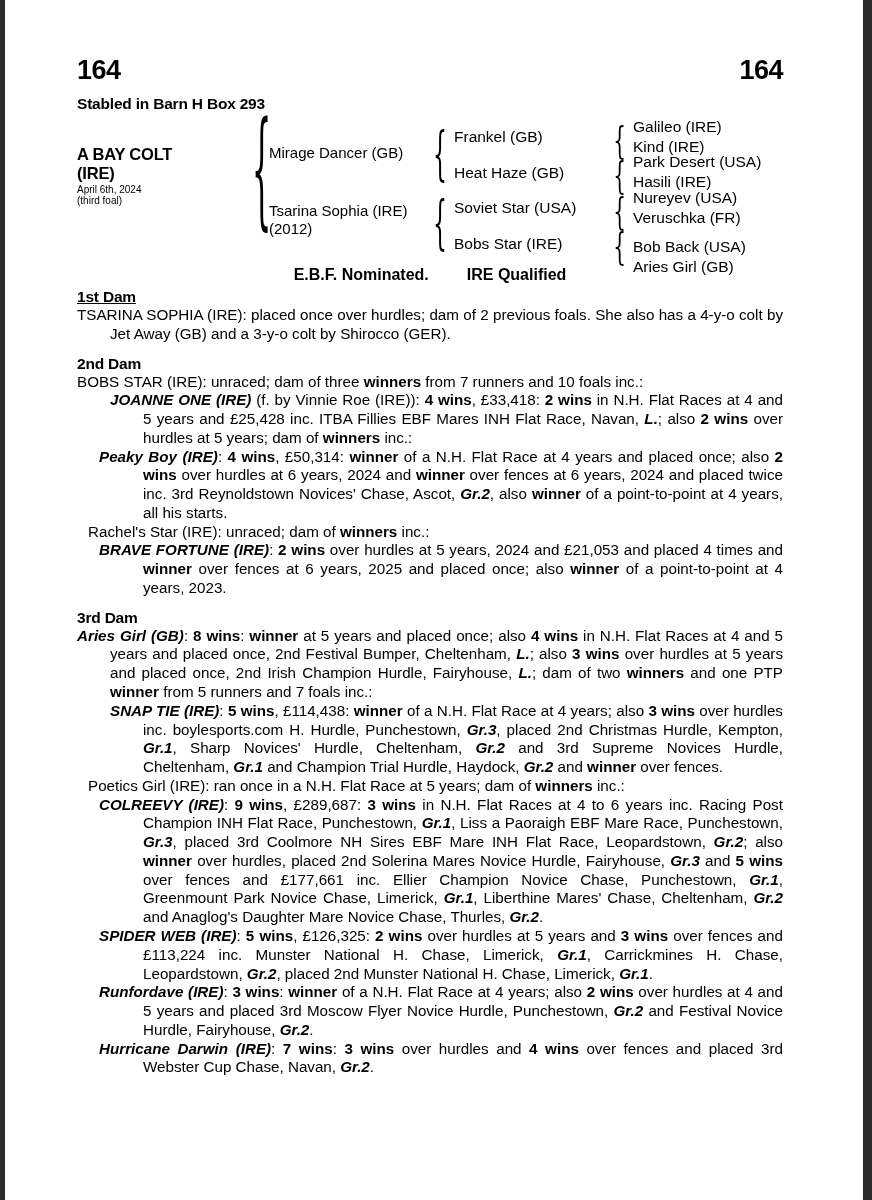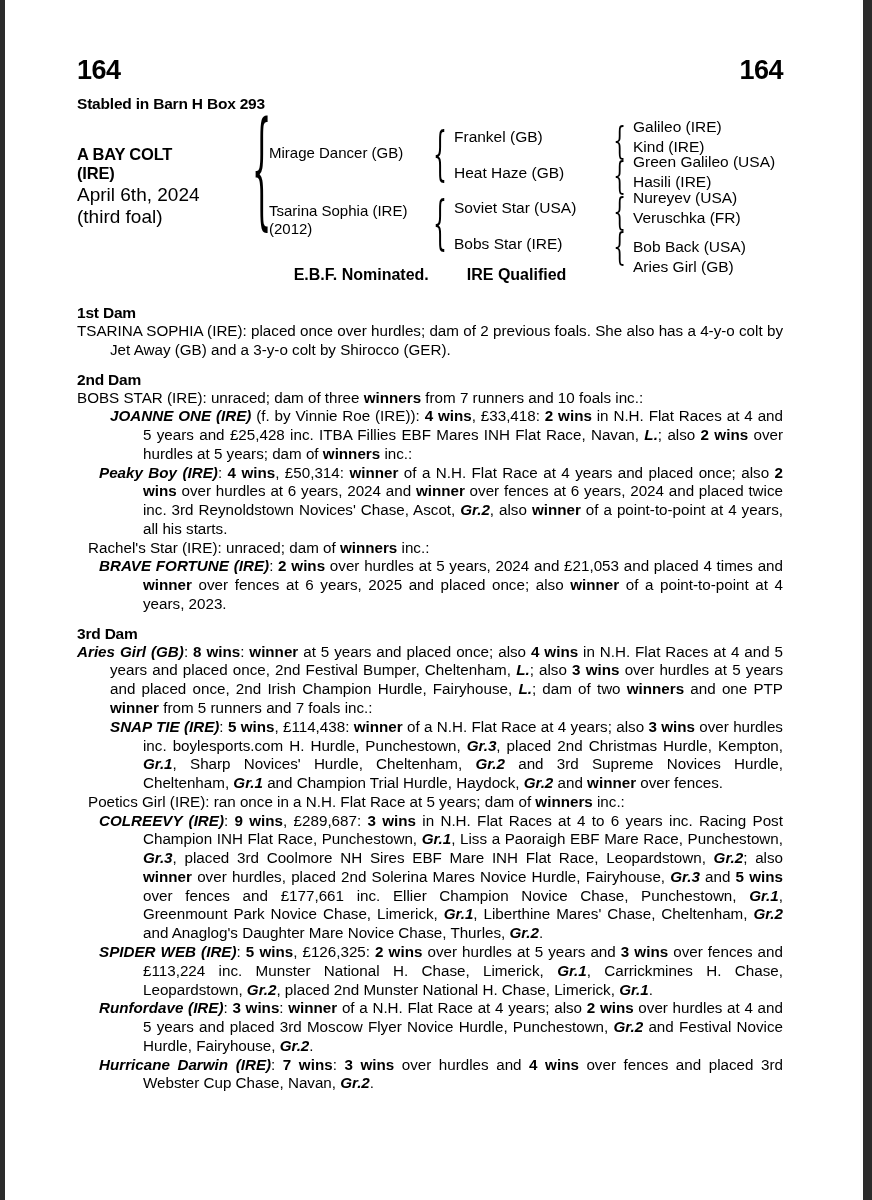--- a/index.html
+++ b/index.html
@@ -35,21 +35,21 @@
     font-size:15.5px;font-weight:bold;letter-spacing:-0.2px;
   }
 
   
   .ped{position:absolute;top:140px;left:0;width:706px;height:125px;}
   .subject{
     position:absolute;left:0;top:5px;width:150px;
     font-size:15px;line-height:1.17;
   }
   .subject .nm{font-size:16.5px;font-weight:bold;display:block;letter-spacing:-0.2px;}
-  .subject .sub{display:block;font-size:19px;}
+  .subject .sub{display:block;font-size:10px;}
 
   .brace{
     position:absolute;
     font-weight:300;
     color:#000;
     font-family:"DejaVu Serif",serif;
     line-height:1;
     display:block;
     transform-origin:center;
   }
@@ -70,21 +70,21 @@
   
   .nominated{
     position:absolute;top:266px;left:0;width:706px;
     text-align:center;font-size:16px;font-weight:bold;
   }
   .nominated .gap{display:inline-block;width:38px;}
 
   
   .body{position:absolute;top:288px;left:0;width:706px;font-size:15.2px;}
   .damhead{font-weight:bold;font-size:15.5px;margin-top:11px;margin-bottom:0px;letter-spacing:-0.2px;}
-  .damhead.first{margin-top:16px;}
+  .damhead.first{margin-top:0;text-decoration:underline;}
 
   p.e{
     margin:0;
     text-align:justify;
     line-height:1.235;
     hyphens:none;
   }
   
   .l0{padding-left:0px;text-indent:0;}
   .l0h{padding-left:33px;text-indent:-33px;}
@@ -148,21 +148,21 @@
     <span class="brace br-sm" style="left:530px;top:-20px;">{</span>
     <span class="brace br-sm" style="left:530px;top:15px;">{</span>
     <span class="brace br-sm" style="left:530px;top:51px;">{</span>
     <span class="brace br-sm" style="left:530px;top:86px;">{</span>
 
     <div class="gen3" style="left:556px;top:-23px;">
       <span class="g2name">Galileo (IRE)</span>
       <span class="g2name">Kind (IRE)</span>
     </div>
     <div class="gen3" style="left:556px;top:12px;">
-      <span class="g2name">Green Galileo (USA)</span>
+      <span class="g2name">Park Desert (USA)</span>
       <span class="g2name">Hasili (IRE)</span>
     </div>
     <div class="gen3" style="left:556px;top:48px;">
       <span class="g2name">Nureyev (USA)</span>
       <span class="g2name">Veruschka (FR)</span>
     </div>
     <div class="gen3" style="left:556px;top:97px;">
       <span class="g2name">Bob Back (USA)</span>
       <span class="g2name">Aries Girl (GB)</span>
     </div>

